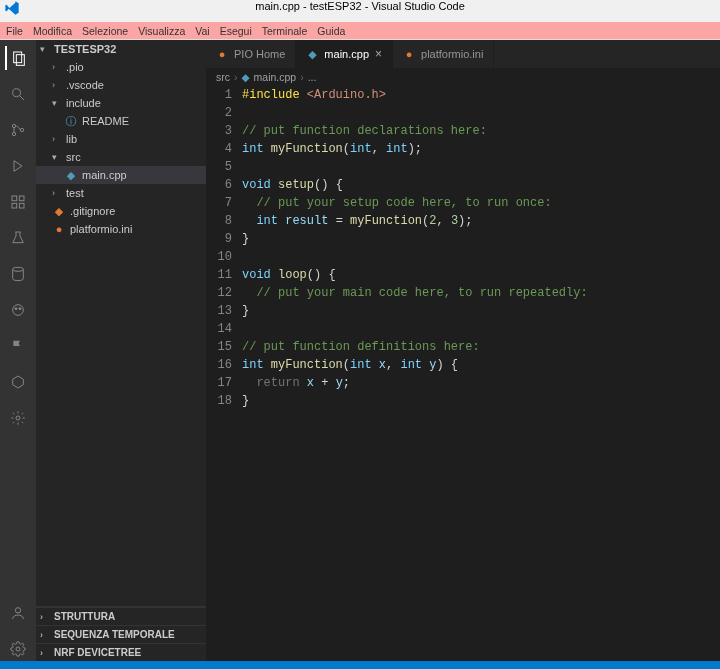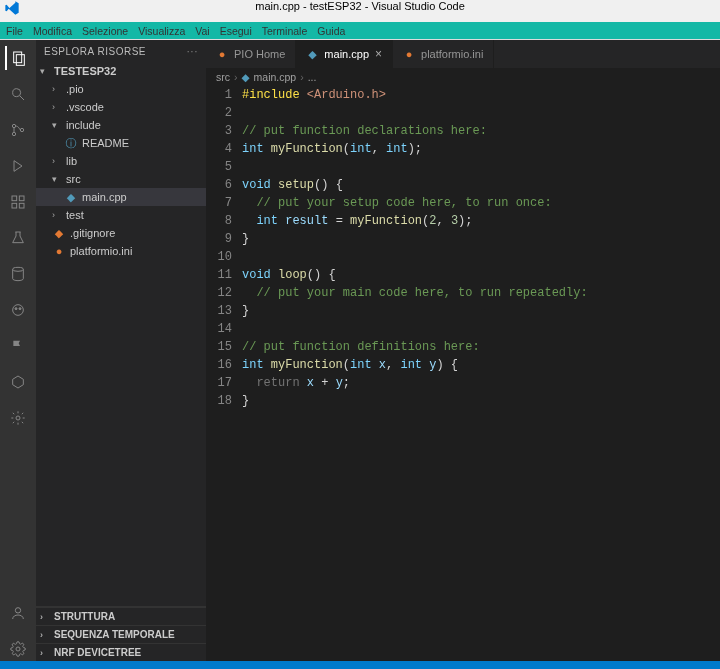--- a/index.html
+++ b/index.html
@@ -25,21 +25,21 @@
     font-size: 11px;
   }
   .titlebar .vsicon {
     position: absolute;
     left: 4px;
     width: 14px;
     height: 14px;
     color: #0078d7;
   }
   .menubar {
-    background: #14b8a6;
+    background: #fca5a5;
     color: #333;
     height: 18px;
     display: flex;
     align-items: center;
     padding: 0 6px;
     gap: 10px;
     font-size: 10.5px;
     border-bottom: 1px solid #ddd;
   }
   .menubar span { cursor: pointer; }
@@ -309,24 +309,20 @@
       </div>
     <div class="ab-icon">
         <svg viewBox="0 0 24 24" fill="none" stroke="currentColor" stroke-width="1.5">
           <circle cx="12" cy="12" r="3"></circle>
           <path d="M19.4 15a1.7 1.7 0 00.3 1.8l.1.1a2 2 0 11-2.8 2.8l-.1-.1a1.7 1.7 0 00-1.8-.3 1.7 1.7 0 00-1 1.5V21a2 2 0 01-4 0v-.1a1.7 1.7 0 00-1-1.5 1.7 1.7 0 00-1.8.3l-.1.1a2 2 0 11-2.8-2.8l.1-.1a1.7 1.7 0 00.3-1.8 1.7 1.7 0 00-1.5-1H3a2 2 0 010-4h.1a1.7 1.7 0 001.5-1 1.7 1.7 0 00-.3-1.8l-.1-.1a2 2 0 112.8-2.8l.1.1a1.7 1.7 0 001.8.3H9a1.7 1.7 0 001-1.5V3a2 2 0 014 0v.1a1.7 1.7 0 001 1.5 1.7 1.7 0 001.8-.3l.1-.1a2 2 0 112.8 2.8l-.1.1a1.7 1.7 0 00-.3 1.8V9c.6.4 1 .9 1.5 1H21a2 2 0 010 4h-.1a1.7 1.7 0 00-1.5 1z"></path>
         </svg>
       </div>
   </div>
 
   <div class="sidebar">
-    <div class="sidebar-header">
-      <span>ESPLORA RISORSE</span>
-      <span class="sb-header-actions">···</span>
-    </div>
     <div class="tree">
       <div class="tree-item">
         <span class="chev">▾</span>
         <span style="font-weight:bold;">TESTESP32</span>
       </div>
       <div class="tree-item ind1">
         <span class="chev">›</span>
         <span>.pio</span>
       </div>
       <div class="tree-item ind1">

